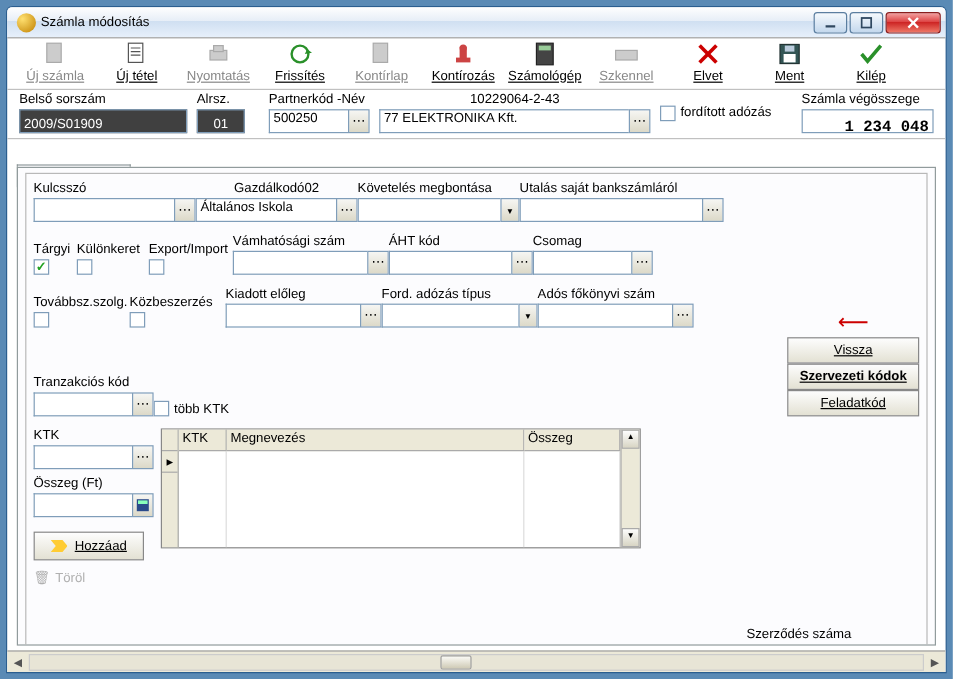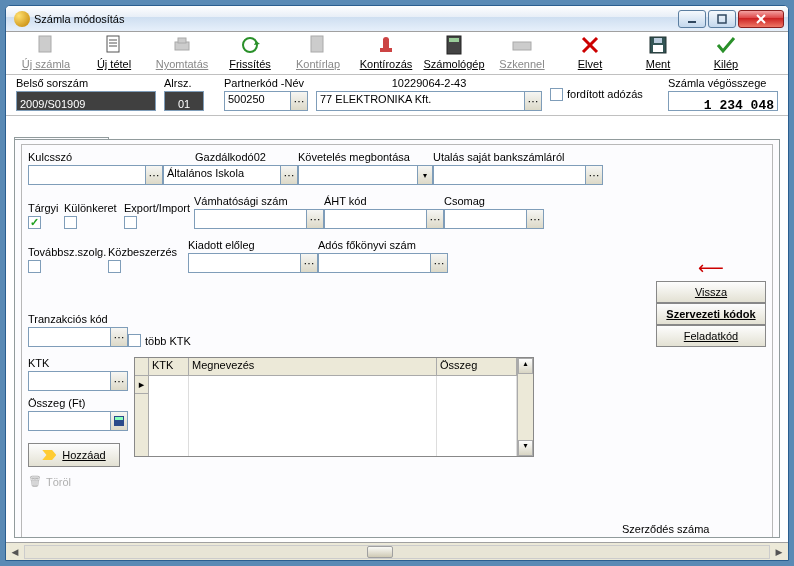--- a/index.html
+++ b/index.html
@@ -324,20 +324,27 @@
             <span class="checkbox"></span>
           </div>
         <div class="fcol" style="width:130px">
             <span class="label">Kiadott előleg</span>
             <div class="lookup">
               <div class="ftext"></div>
               <div class="btn dots"></div>
             </div>
           </div>
         <div class="fcol" style="width:130px">
+            <span class="label">Ford. adózás típus</span>
+            <div class="combo">
+              <div class="ftext"></div>
+              <div class="btn arrow"></div>
+            </div>
+          </div>
+        <div class="fcol" style="width:130px">
             <span class="label">Adós főkönyvi szám</span>
             <div class="lookup">
               <div class="ftext"></div>
               <div class="btn dots"></div>
             </div>
           </div>
       </div>
 
       <div class="side-buttons">
         <span class="back-arrow">⟵</span>

